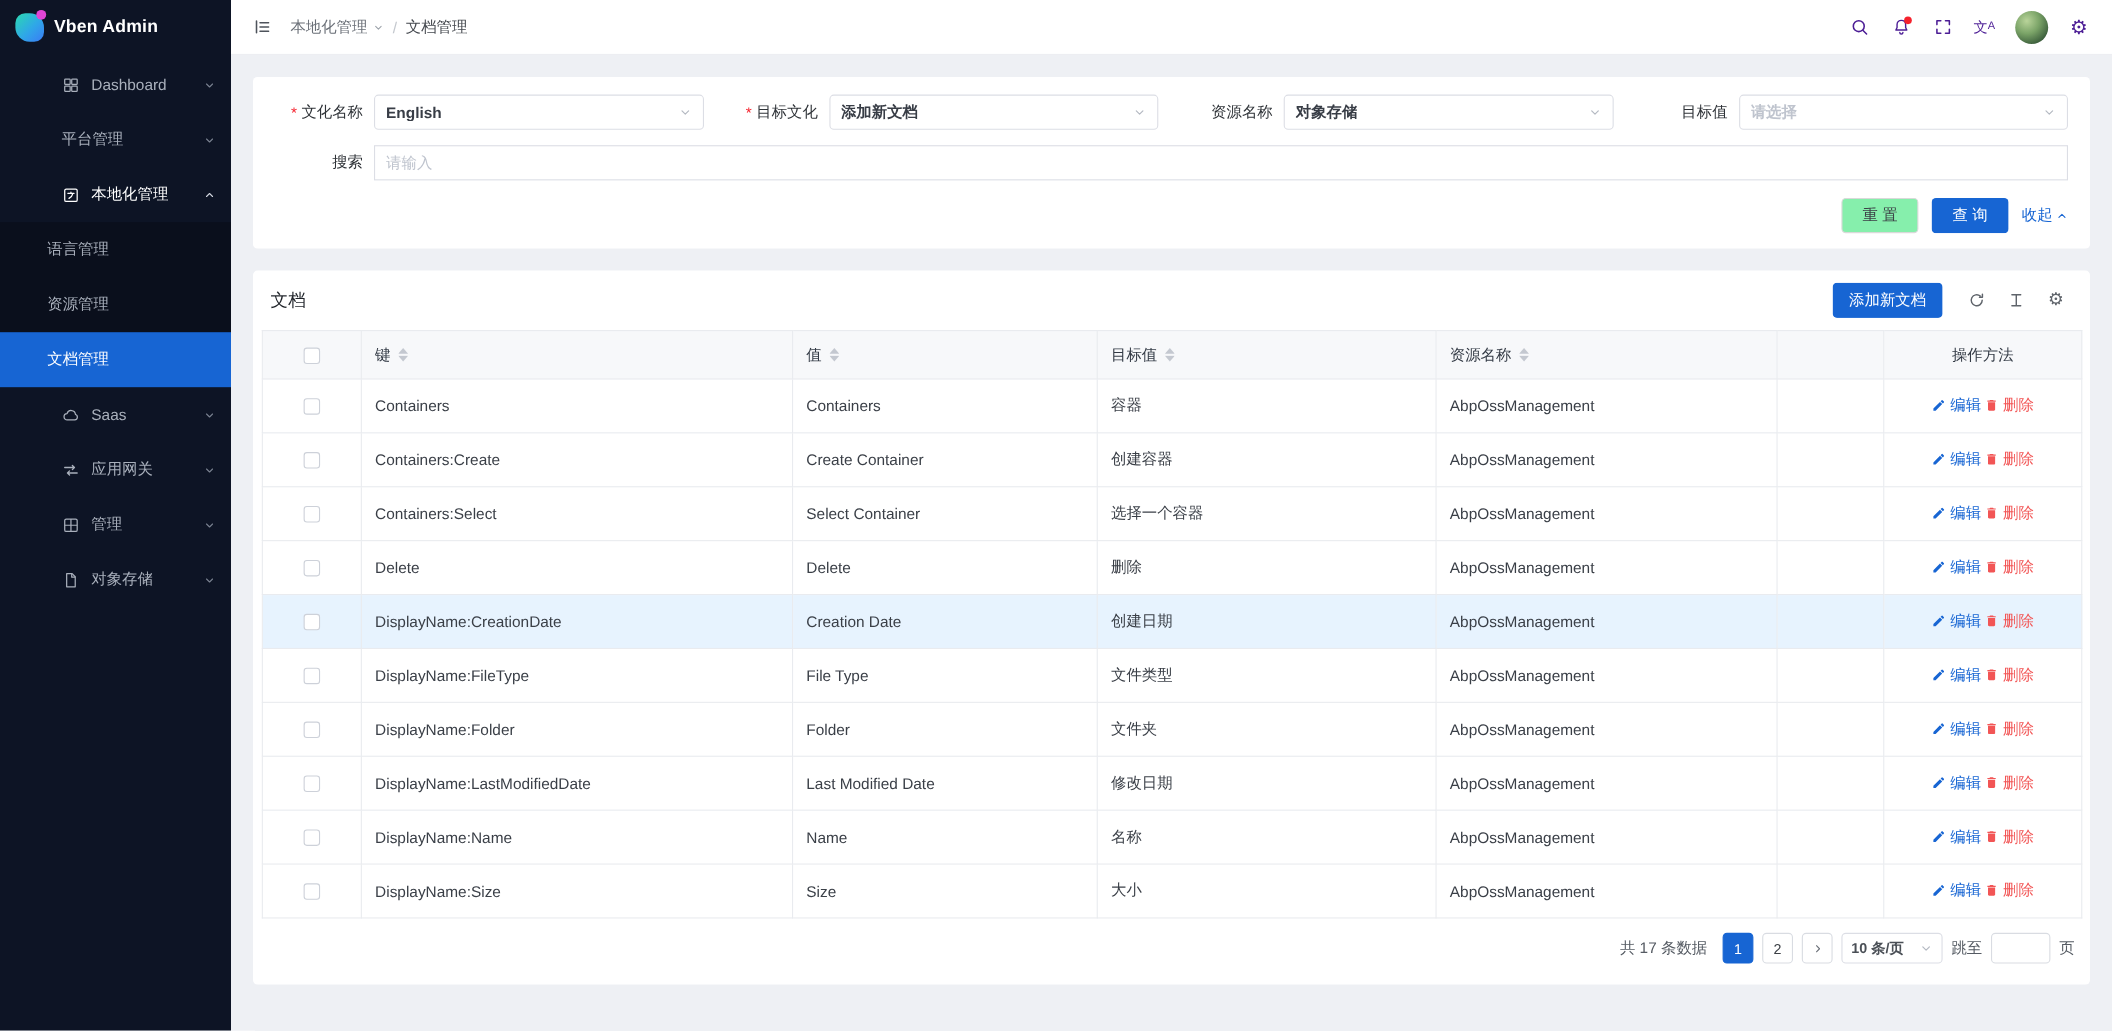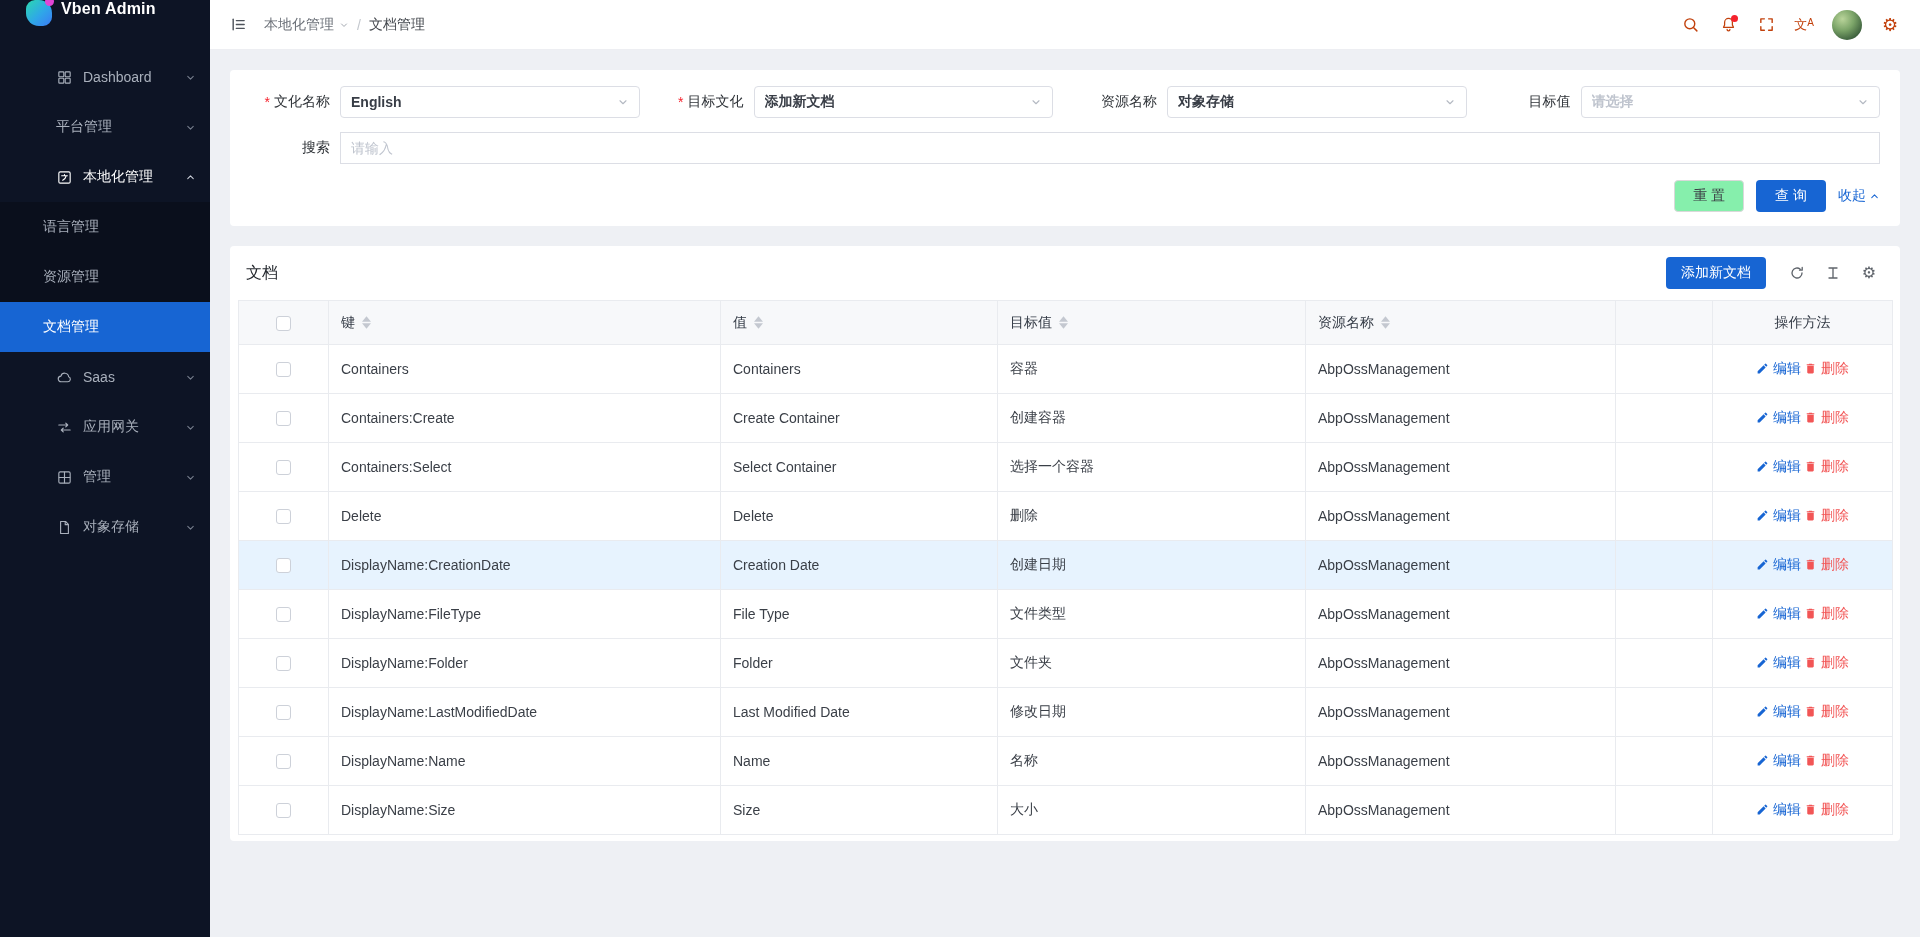--- a/index.html
+++ b/index.html
@@ -14,21 +14,21 @@
   }
   html, body { width: 1920px; height: 937px; }
   body {
     font-family: "Liberation Sans", "DejaVu Sans", sans-serif;
     font-size: 14px; color: #383d46; overflow: hidden; background: #eef0f4;
   }
   .app { width: 1920px; height: 937px; display: flex; overflow: hidden; }
 
   
   .sidebar { width: 210px; flex: none; background: var(--sidebar-bg); color: #a9b0bc; display: flex; flex-direction: column; }
-  .logo { height: 50px; display: flex; gap: 9px; padding-left: 14px; cursor: pointer; margin-left: 12px; }
+  .logo { height: 50px; display: flex; align-items: center; gap: 9px; padding-left: 14px; cursor: pointer; }
   .logo-mark { width: 26px; height: 26px; position: relative; border-radius: 9px 13px 9px 13px; background: linear-gradient(135deg, #2bd9b0 0%, #2fa7e8 55%, #3a7bf6 100%); flex: none; }
   .logo-mark::after { content: ""; position: absolute; right: -2px; top: -3px; width: 9px; height: 9px; border-radius: 50%; background: #e145d5; }
   .logo-text { color: #fff; font-weight: 700; font-size: 16px; letter-spacing: .2px; }
   .menu { flex: 1; overflow: hidden; padding-top: 2px; }
   .menu-item { height: 50px; display: flex; align-items: center; padding: 0 14px 0 16px; font-size: 14px; cursor: pointer; margin-left: 40px; }
   .menu-item .mi-ico { width: 17px; height: 17px; margin-right: 10px; flex: none; }
   .mi-label { flex: 1; white-space: nowrap; overflow: hidden; }
   .mi-chev { width: 11px; height: 11px; color: #798190; flex: none; }
   .menu-item.open { color: #fff; }
   .menu-item.open .mi-chev { color: #cfd4dd; }
@@ -41,21 +41,21 @@
   .topbar { height: 50px; flex: none; background: #fff; border-bottom: 1px solid #edeef2; display: flex; align-items: center; justify-content: space-between; padding: 0 12px 0 16px; }
   .tb-left { display: flex; align-items: center; gap: 14px; }
   .fold-btn { width: 24px; height: 24px; display: flex; align-items: center; justify-content: center; color: #4e535b; cursor: pointer; }
   .fold-btn svg { width: 17px; height: 17px; }
   .breadcrumb { display: flex; align-items: center; gap: 8px; color: #6b7078; }
   .crumb { display: inline-flex; align-items: center; gap: 5px; cursor: pointer; }
   .bc-chev { width: 10px; height: 10px; color: #9aa0a8; }
   .bc-sep { color: #c3c7cd; }
   .crumb-current { color: #44484e; }
   .tb-right { display: flex; align-items: center; gap: 2px; }
-  .tb-btn { width: 36px; height: 50px; display: flex; align-items: center; justify-content: center; cursor: pointer; color: #c2410c; position: relative; text-align: right; }
+  .tb-btn { width: 36px; height: 50px; display: flex; align-items: center; justify-content: center; cursor: pointer; color: #4c1d95; position: relative; text-align: right; }
   .tb-btn svg { width: 17px; height: 17px; }
   .dot { position: absolute; top: 15px; right: 8px; width: 7px; height: 7px; border-radius: 50%; background: #f5222d; }
   .trans { font-size: 13px; line-height: 1; }
   .trans i { font-style: normal; font-size: 10px; vertical-align: 3px; }
   .avatar { width: 30px; height: 30px; border-radius: 50%; margin: 0 8px; cursor: pointer; flex: none;
             background: radial-gradient(circle at 35% 30%, #b9d49a 0%, #7ba468 40%, #40633f 75%, #2c4430 100%); }
   .gear { font-size: 18px; line-height: 1; }
 
   
   .content { flex: 1; overflow: hidden; padding: 20px; }
@@ -696,17 +696,36 @@
                     <svg>
                       <use href="#i-trash"></use>
                     </svg>
                     <span>删除</span>
                   </a>
               </td>
             </tr>
           </tbody>
         </table>
 
+        <div class="pager">
+          <span class="pg-total">共 17 条数据</span>
+          <button class="pg-btn active">1</button>
+          <button class="pg-btn">2</button>
+          <button class="pg-btn">
+            <svg class="pg-chev">
+                <use href="#i-chev-right"></use>
+              </svg>
+          </button>
+          <div class="select pg-size">
+            <span class="sel-val">10 条/页</span>
+            <svg class="sel-chev">
+                <use href="#i-chev-down"></use>
+              </svg>
+          </div>
+          <span>跳至</span>
+          <input class="pg-input" type="text" style="">
+          <span>页</span>
+        </div>
       </section>
 
     </main>
   </div>
 </div>
 
 </body></html>

